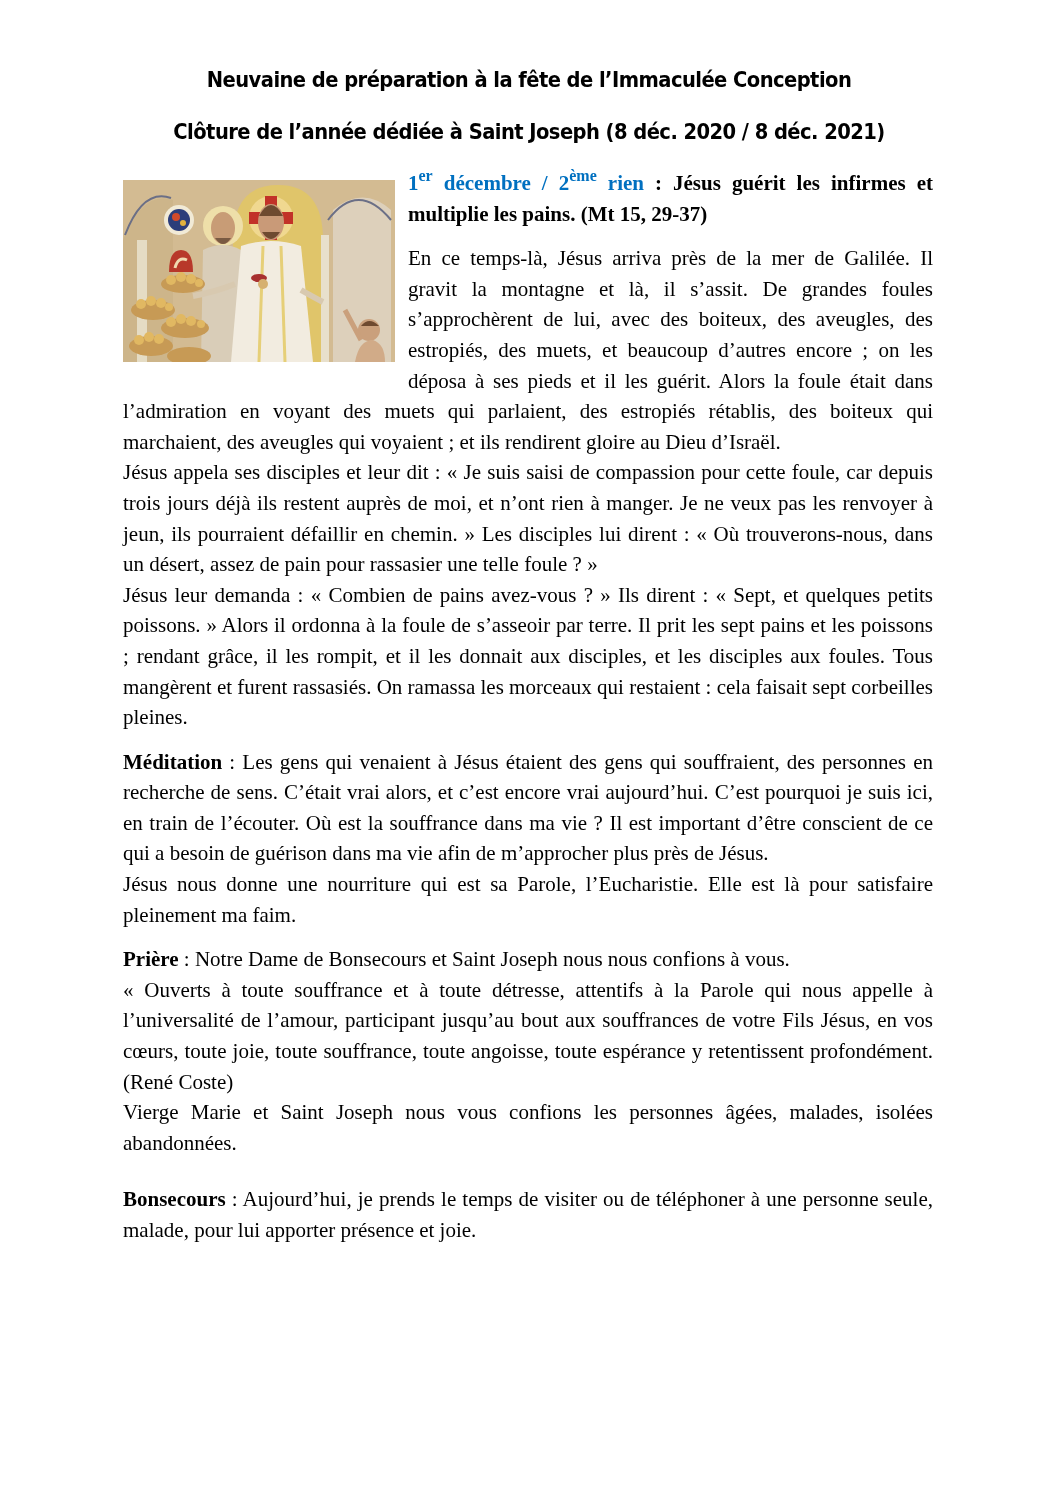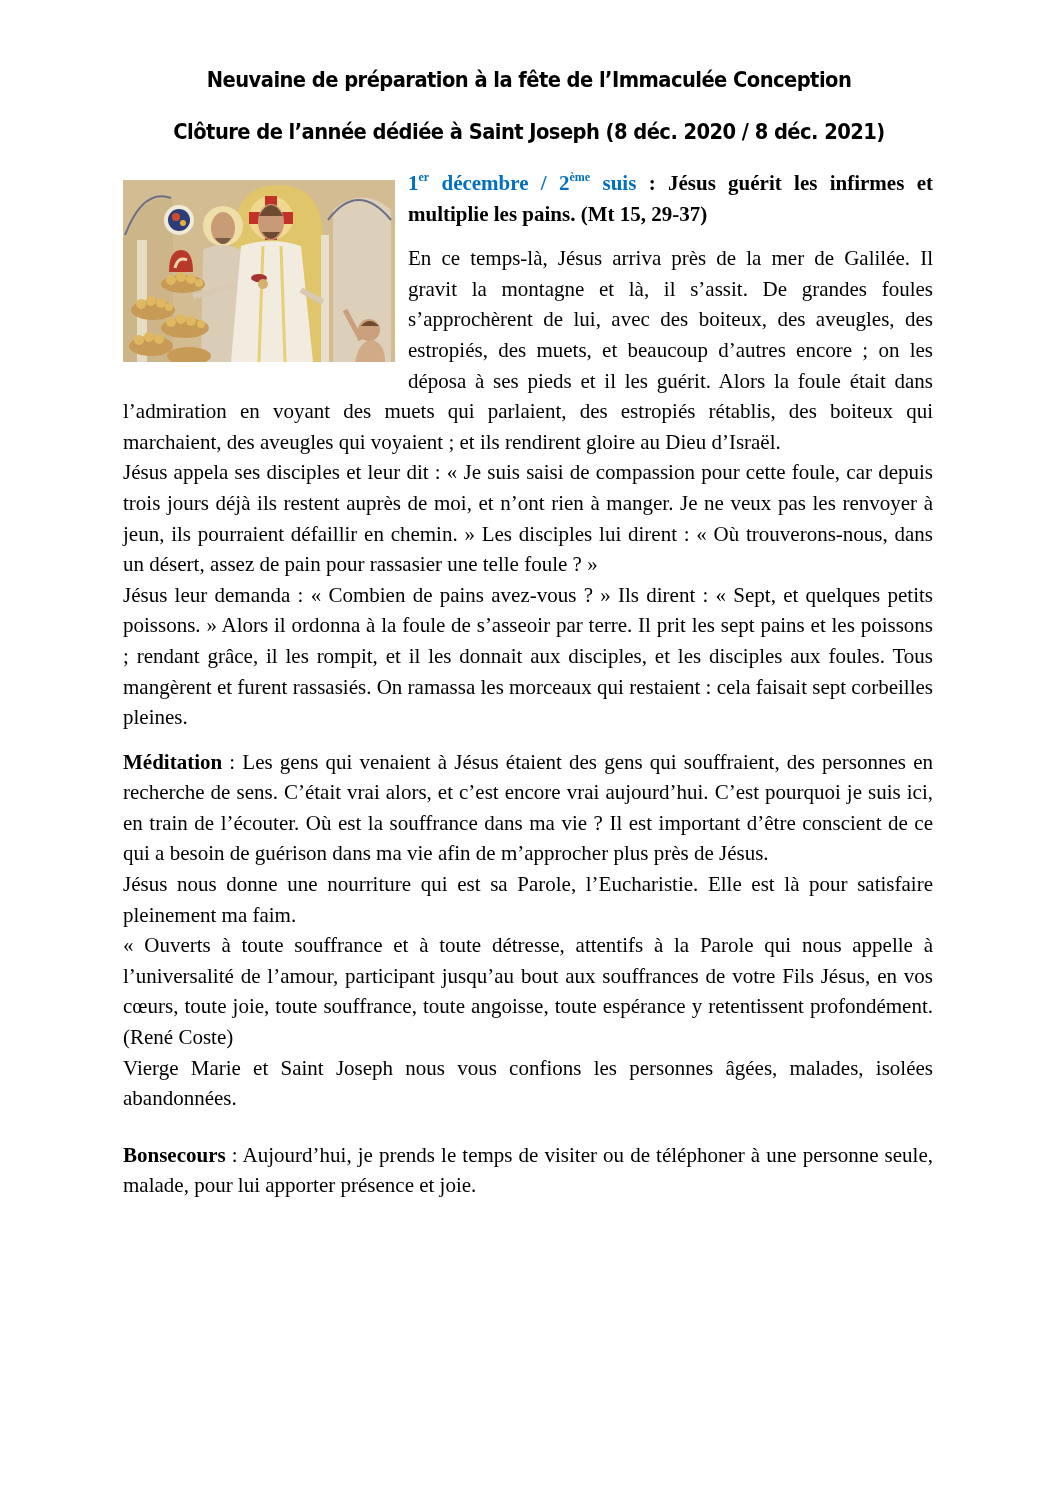--- a/index.html
+++ b/index.html
@@ -55,21 +55,21 @@
       background: linear-gradient(180deg, #d8c29a 0%, #cdb489 40%, #c9ae82 100%);
     }
     .mosaic svg { display: block; }
 
     .p { text-align: justify; margin: 0; }
     .gap { margin-top: 14px; }
 
     .heading-day { margin-top: 0; }
     .blue { color: #0070C0; font-weight: bold; }
     .bold { font-weight: bold; }
-    sup { font-size: 12px; line-height: 0; vertical-align: 9px; }
+    sup { font-size: 16px; line-height: 0; vertical-align: 9px; }
 
     .chant {
       display: flex;
       margin-top: 12px;
     }
     .chant-label { width: 130px; flex: none; }
     .chant-lines div { white-space: nowrap; }
   </style>
 </head>
 <body>
@@ -155,30 +155,31 @@
         <ellipse cx="66" cy="176" rx="22" ry="9" fill="#c79a55"></ellipse>
 
         <circle cx="246" cy="150" r="11" fill="#caa07c"></circle>
         <path d="M238,146 Q246,136 256,146" fill="#6e4a30"></path>
         <path d="M232,182 Q236,160 250,160 Q262,164 262,182 Z" fill="#d1ab88"></path>
         <path d="M238,160 L222,130" stroke="#caa07c" stroke-width="5"></path>
       </svg>
     </div>
 
     <p class="p heading-day">
-      <span class="blue"><span>1</span><sup>er</sup><span> décembre / 2</span><sup>ème</sup><span> suis</span></span><span class="bold"> : </span><span class="bold">Jésus guérit les infirmes et multiplie les pains. (Mt 15, 29-37)</span>
+      <span class="blue"><span>1</span><sup>er</sup><span> décembre / 2</span><sup>ème</sup><span> rien</span></span><span class="bold"> : </span><span class="bold">Jésus guérit les infirmes et multiplie les pains. (Mt 15, 29-37)</span>
     </p>
 
     <p class="p gap">En ce temps-là, Jésus arriva près de la mer de Galilée. Il gravit la montagne et là, il s’assit. De grandes foules s’approchèrent de lui, avec des boiteux, des aveugles, des estropiés, des muets, et beaucoup d’autres encore ; on les déposa à ses pieds et il les guérit. Alors la foule était dans l’admiration en voyant des muets qui parlaient, des estropiés rétablis, des boiteux qui marchaient, des aveugles qui voyaient ; et ils rendirent gloire au Dieu d’Israël.</p>
     <p class="p">Jésus appela ses disciples et leur dit : « Je suis saisi de compassion pour cette foule, car depuis trois jours déjà ils restent auprès de moi, et n’ont rien à manger. Je ne veux pas les renvoyer à jeun, ils pourraient défaillir en chemin. » Les disciples lui dirent : « Où trouverons-nous, dans un désert, assez de pain pour rassasier une telle foule ? »</p>
     <p class="p">Jésus leur demanda : « Combien de pains avez-vous ? » Ils dirent : « Sept, et quelques petits poissons. » Alors il ordonna à la foule de s’asseoir par terre. Il prit les sept pains et les poissons ; rendant grâce, il les rompit, et il les donnait aux disciples, et les disciples aux foules. Tous mangèrent et furent rassasiés. On ramassa les morceaux qui restaient : cela faisait sept corbeilles pleines.</p>
 
     <p class="p gap"><span class="bold">Méditation</span><span> : </span><span>Les gens qui venaient à Jésus étaient des gens qui souffraient, des personnes en recherche de sens. C’était vrai alors, et c’est encore vrai aujourd’hui. C’est pourquoi je suis ici, en train de l’écouter. Où est la souffrance dans ma vie ? Il est important d’être conscient de ce qui a besoin de guérison dans ma vie afin de m’approcher plus près de Jésus.</span></p>
     <p class="p">Jésus nous donne une nourriture qui est sa Parole, l’Eucharistie. Elle est là pour satisfaire pleinement ma faim.</p>
 
+    <p class="p gap"><span class="bold">Prière</span><span> : </span><span>Notre Dame de Bonsecours et Saint Joseph nous nous confions à vous.</span></p>
     <p class="p">« Ouverts à toute souffrance et à toute détresse, attentifs à la Parole qui nous appelle à l’universalité de l’amour, participant jusqu’au bout aux souffrances de votre Fils Jésus, en vos cœurs, toute joie, toute souffrance, toute angoisse, toute espérance y retentissent profondément. (René Coste)</p>
     <p class="p">Vierge Marie et Saint Joseph nous vous confions les personnes âgées, malades, isolées abandonnées.</p>
 
     <div class="chant">
     </div>
 
     <p class="p gap"><span class="bold">Bonsecours</span><span> : </span><span>Aujourd’hui, je prends le temps de visiter ou de téléphoner à une personne seule, malade, pour lui apporter présence et joie.</span></p>
 
   </div>
 </div>

